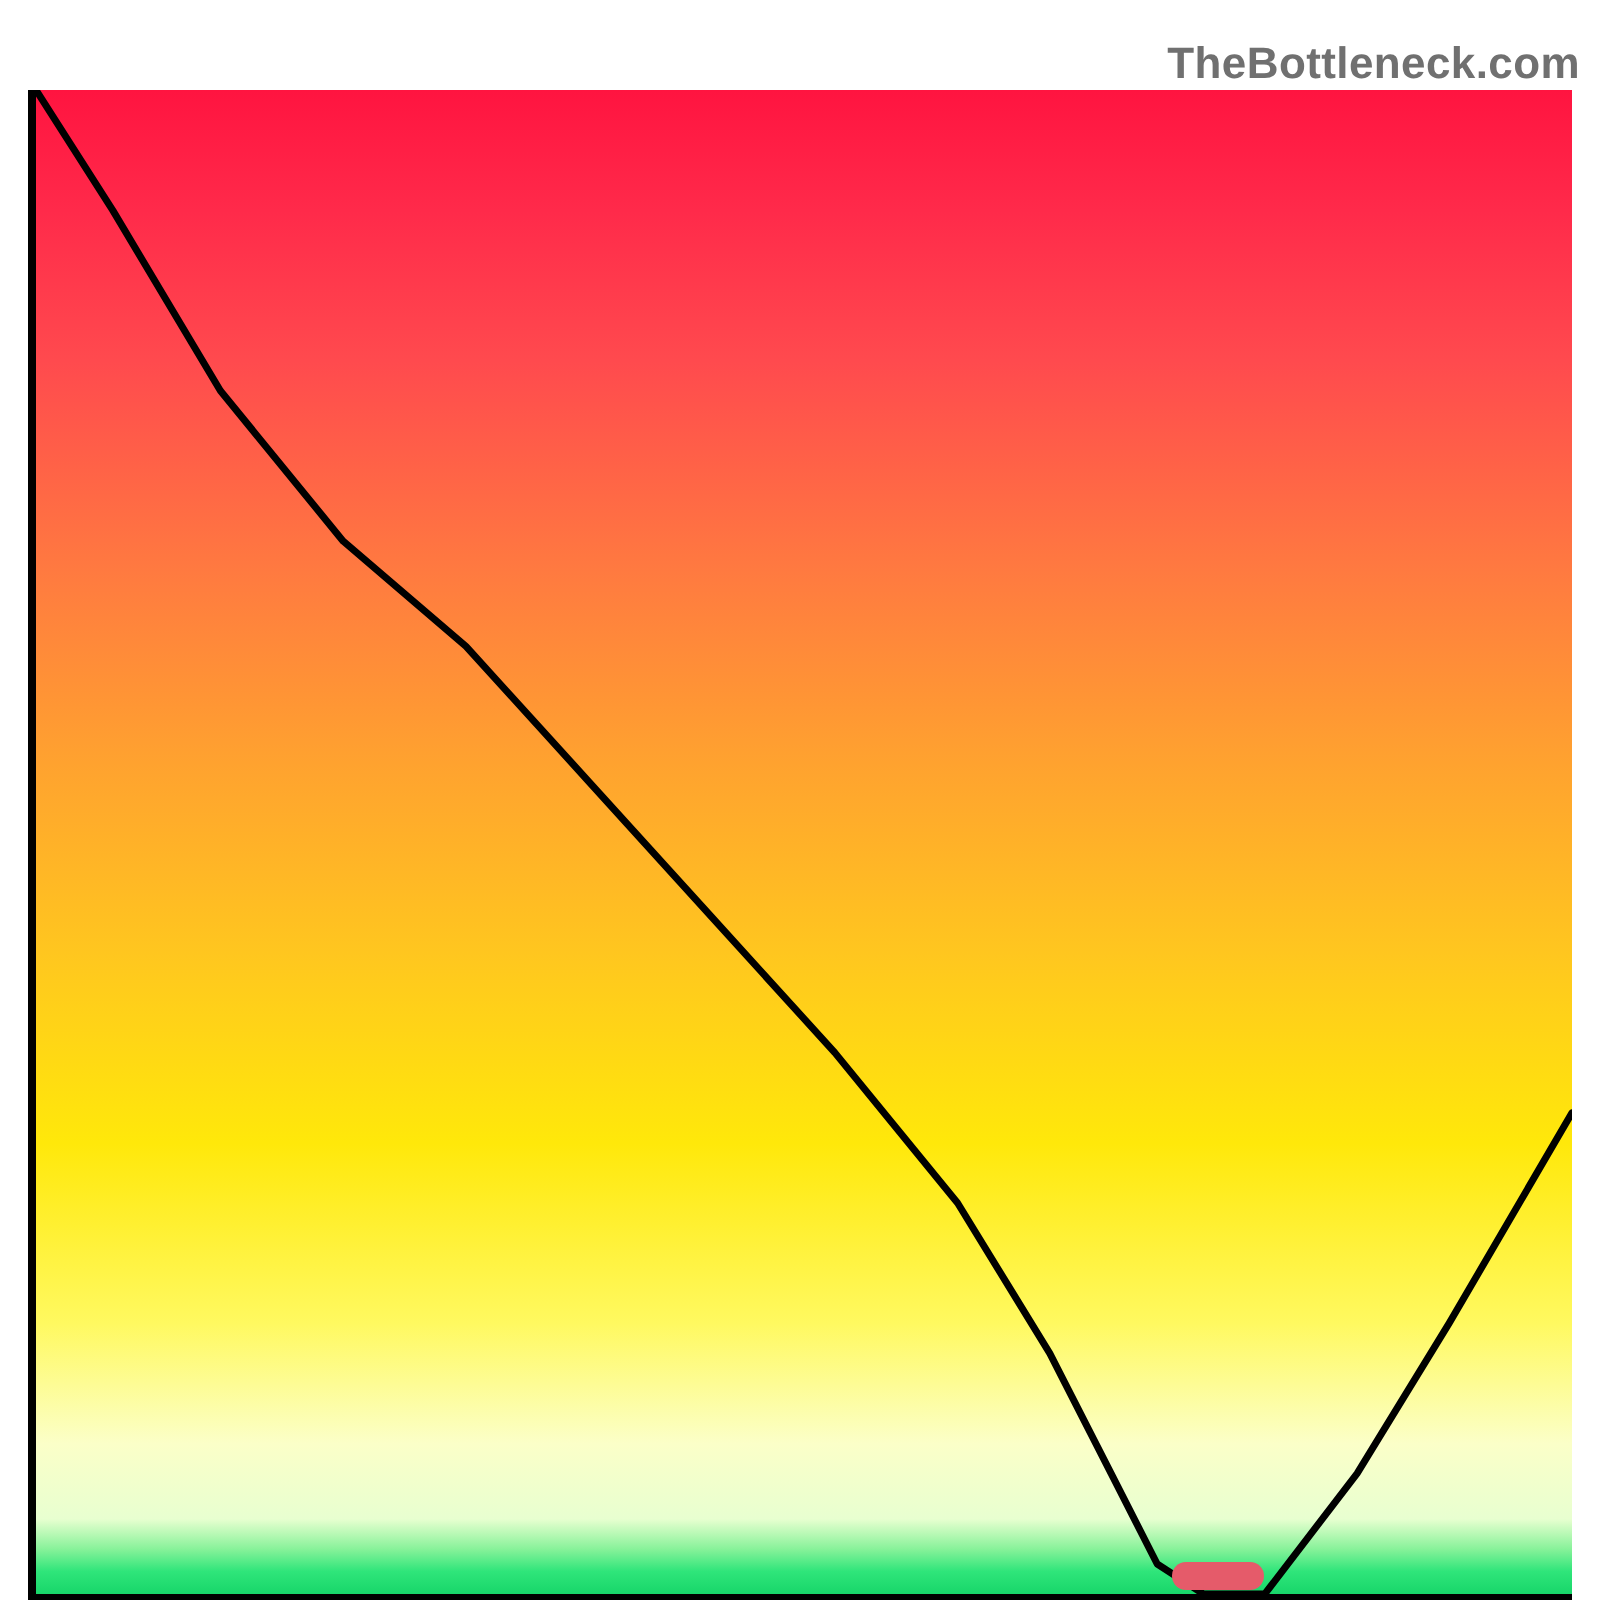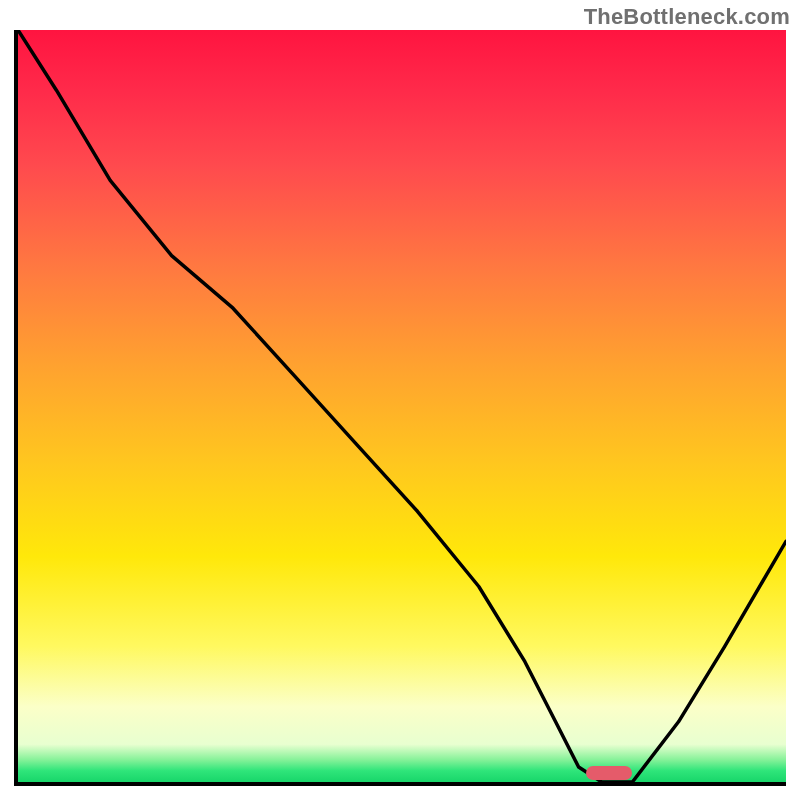--- a/index.html
+++ b/index.html
@@ -8,20 +8,21 @@
     width: 800px;
     height: 800px;
     overflow: hidden;
     background: #ffffff;
     font-family: Arial, Helvetica, sans-serif;
   }
   .chart-root {
     position: relative;
     width: 800px;
     height: 760px;
+    margin-top: 15px;
   }
   .watermark {
     position: absolute;
     top: 4px;
     right: 10px;
     font-size: 22px;
     font-weight: 600;
     color: #707070;
     letter-spacing: 0.2px;
     z-index: 10;

